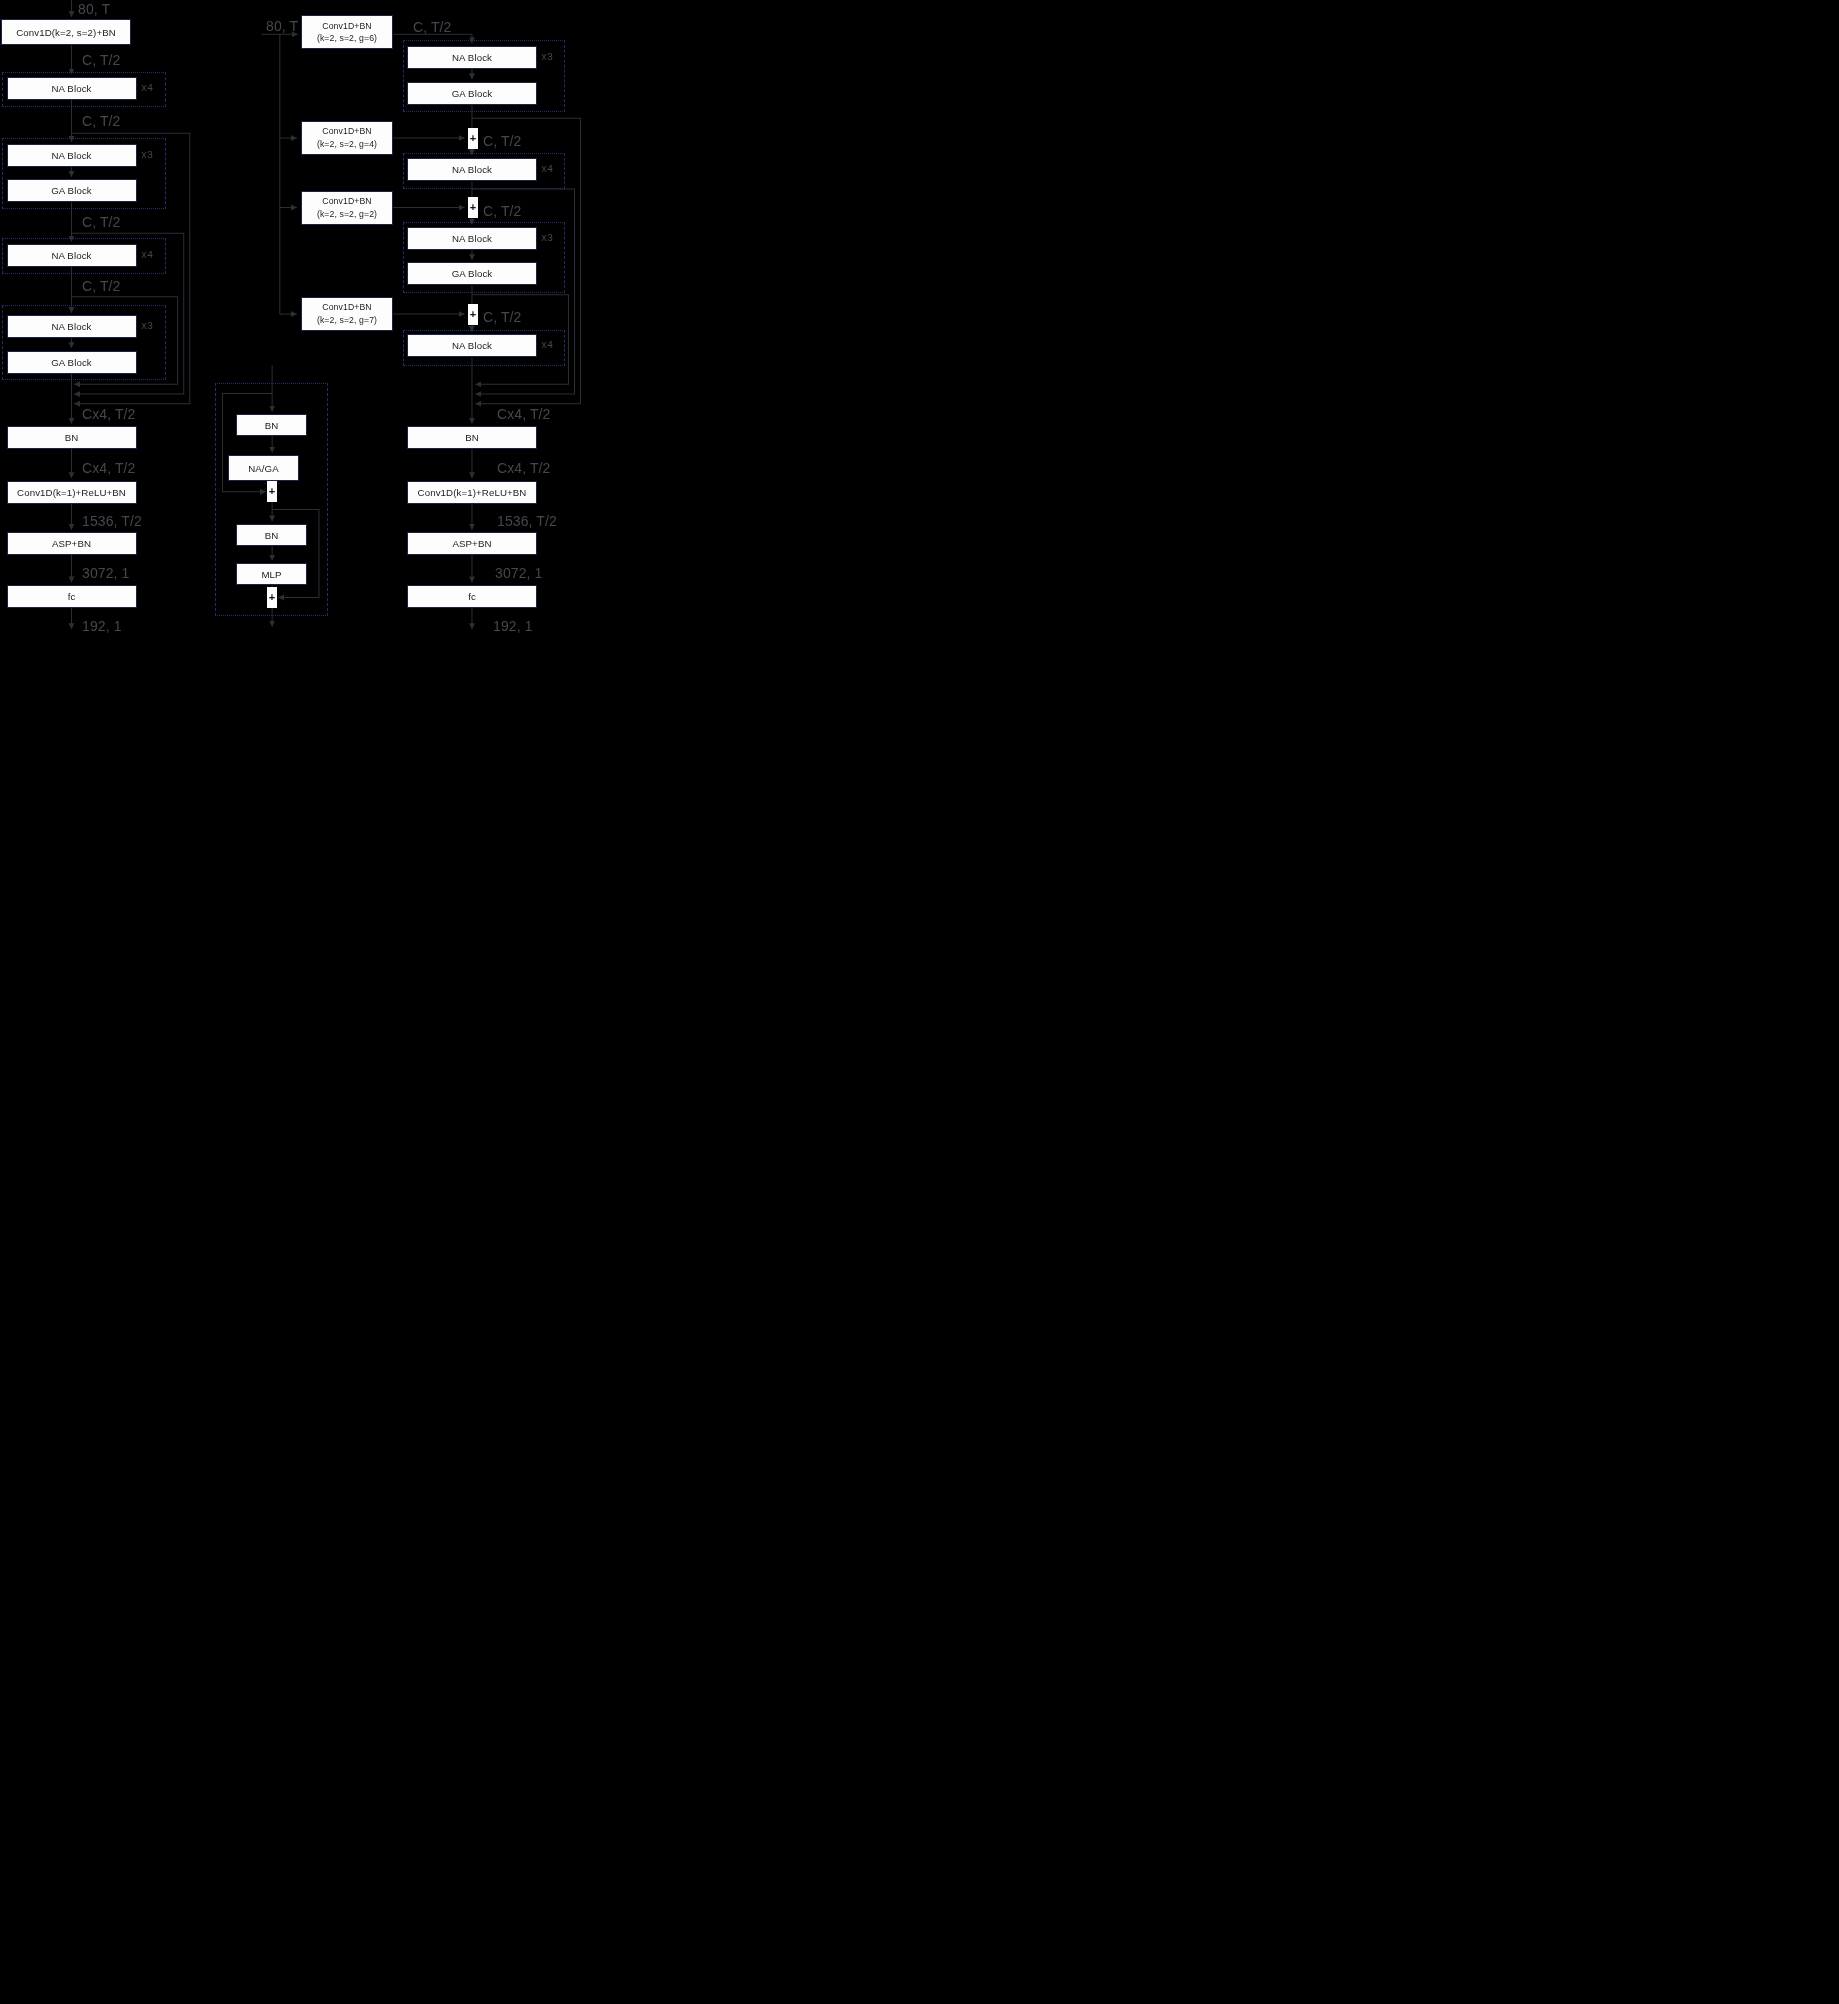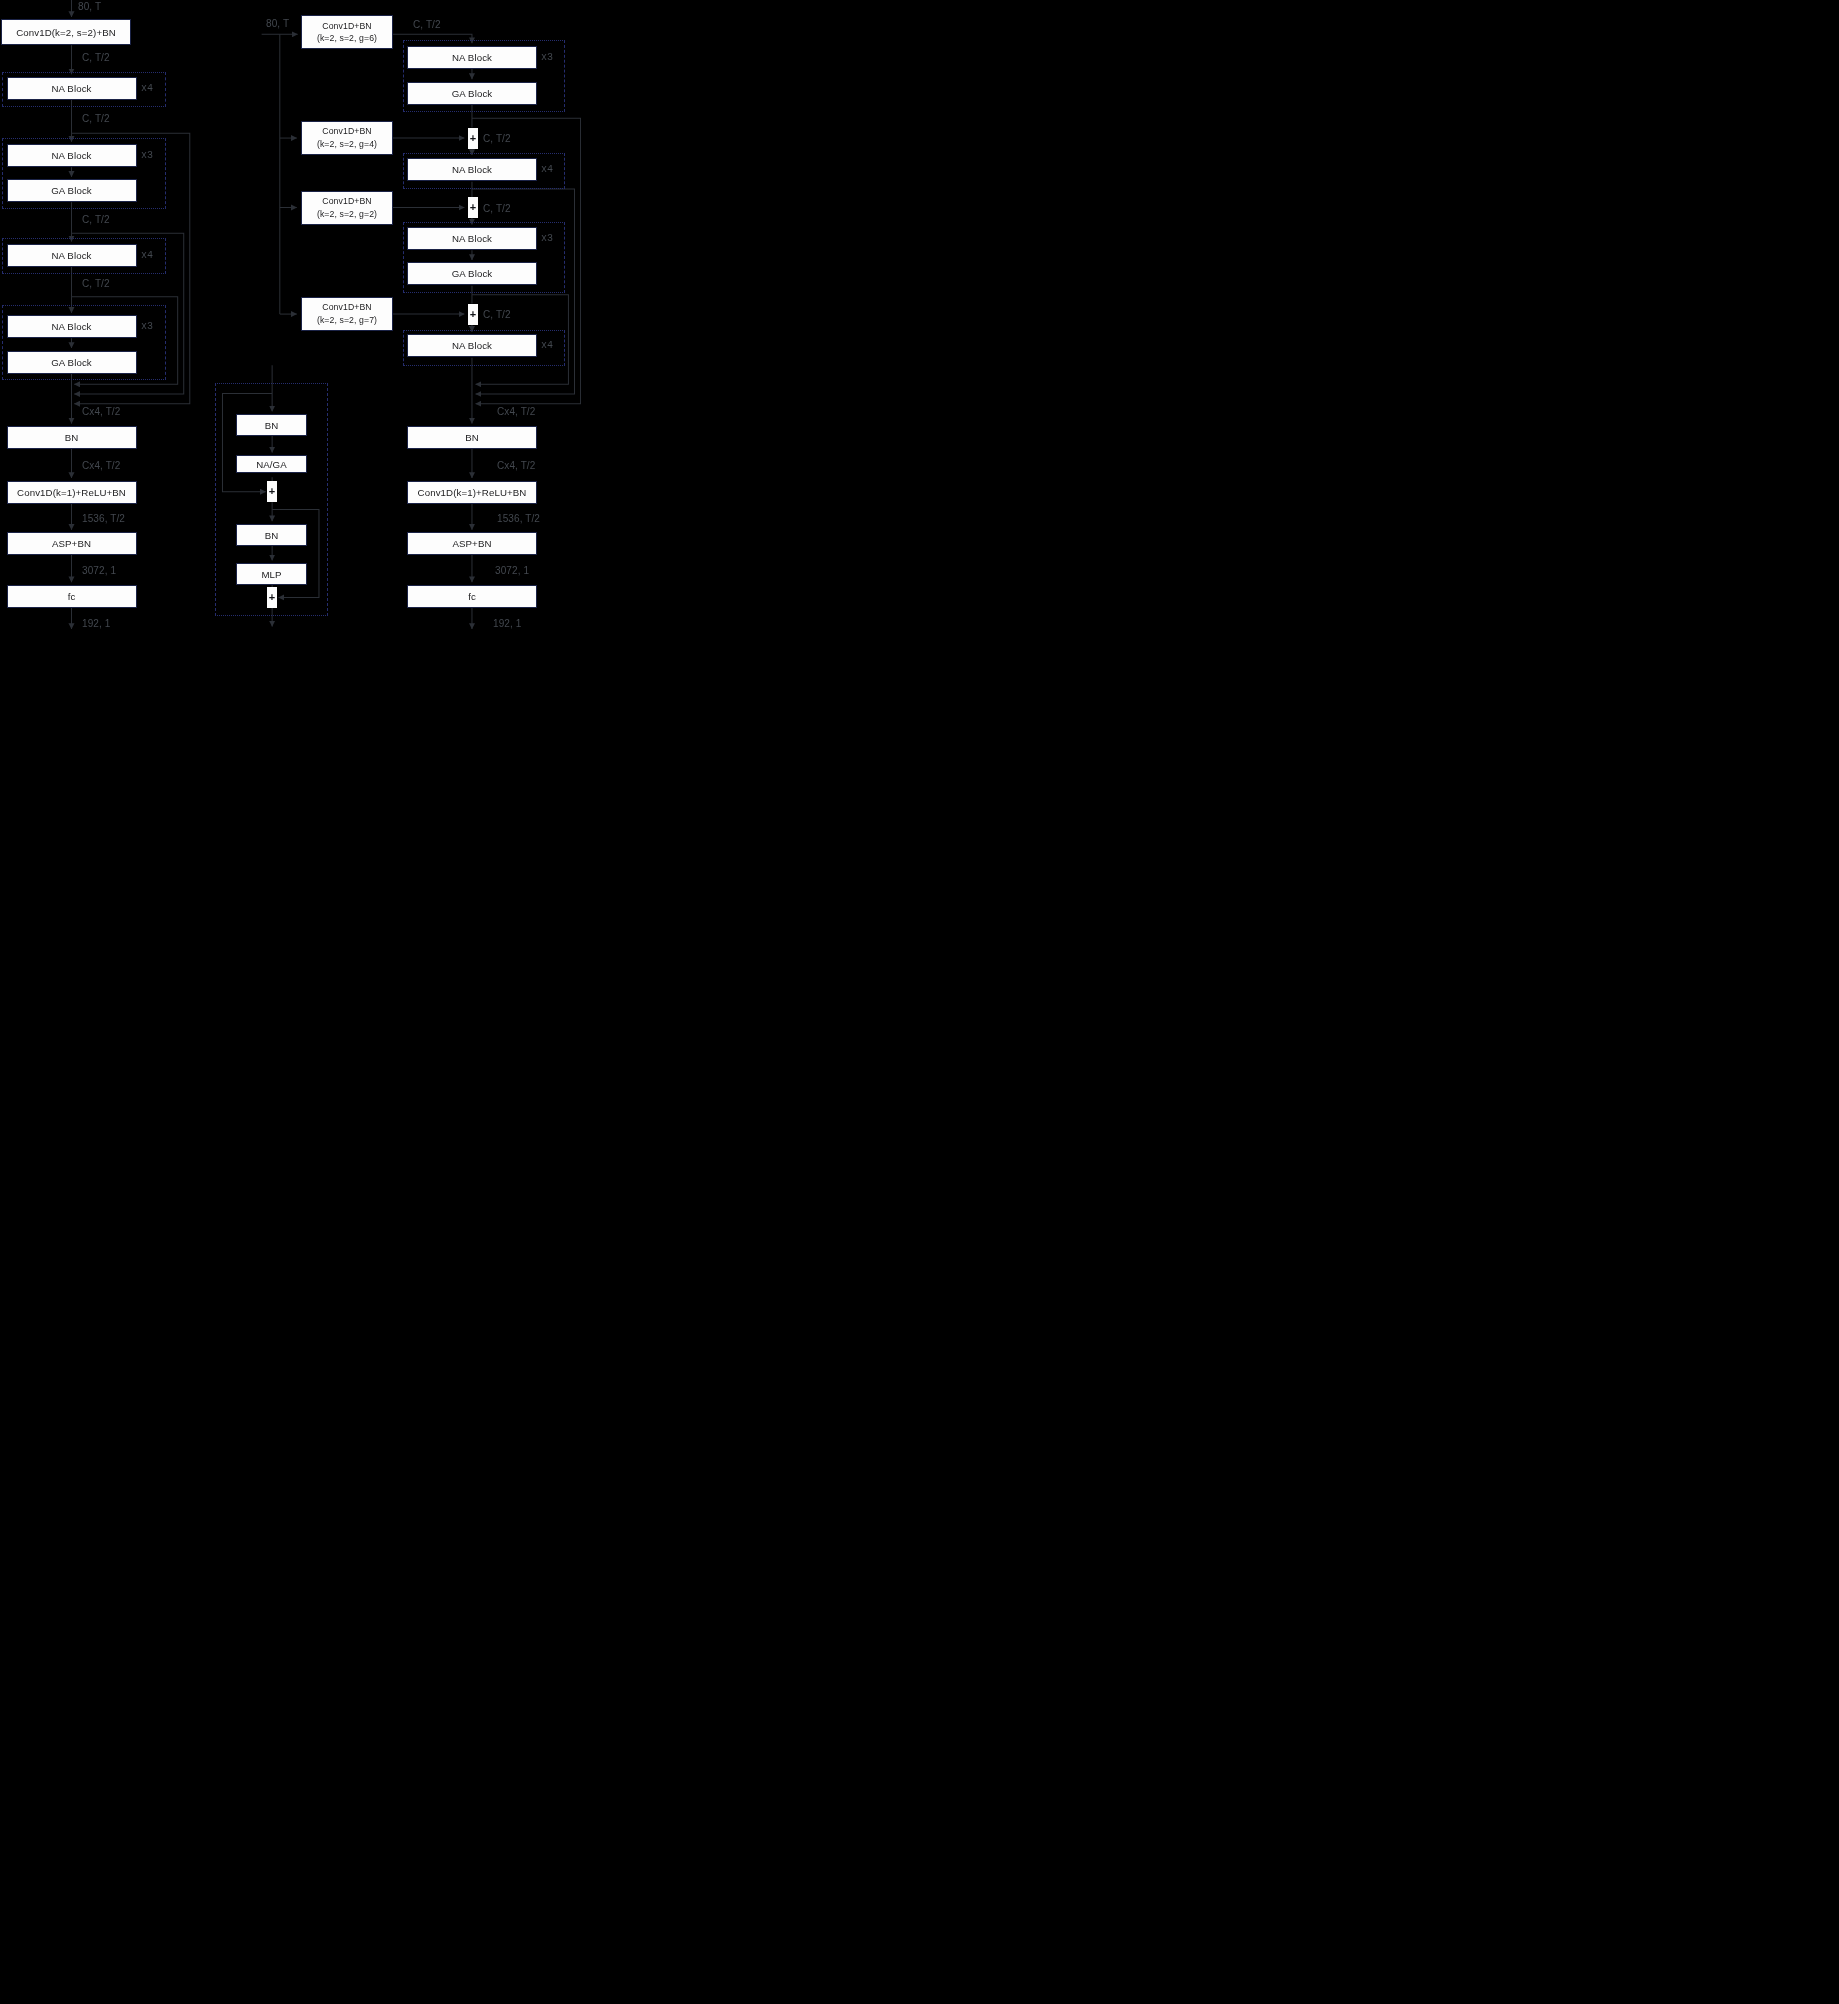--- a/index.html
+++ b/index.html
@@ -14,21 +14,21 @@
     display:flex;align-items:center;justify-content:center;
     color:#1c1c1e;font-size:9.7px;letter-spacing:0.1px;
   }
   .gbox{flex-direction:column;line-height:1.45;font-size:8.7px;align-items:center;}
   .dashed{
     position:absolute;box-sizing:border-box;background:transparent;
     border:1px dashed #252d6e;
     border-top-style:dotted;border-bottom-style:dotted;
   }
   .dim{
-    position:absolute;color:#43484f;font-size:10px;letter-spacing:0.1px;white-space:nowrap;
+    position:absolute;color:#43484f;font-size:14px;letter-spacing:0.1px;white-space:nowrap;
   }
   .mult{
     position:absolute;color:#43484f;font-size:10px;white-space:nowrap;font-family:Liberation Mono, monospace;
   }
   .plus{
     position:absolute;box-sizing:border-box;background:#fdfdfd;
     display:flex;align-items:center;justify-content:center;
     color:#131418;font-size:11px;font-weight:600;line-height:1;
   }
 </style>
@@ -131,21 +131,21 @@
   <div class="dim" style="left:82px;top:460px">Cx4, T/2</div>
   <div class="box" style="left:6.5px;top:481px;width:130px;height:23px">Conv1D(k=1)+ReLU+BN</div>
   <div class="dim" style="left:82px;top:513px">1536, T/2</div>
   <div class="box" style="left:6.5px;top:532px;width:130px;height:23px">ASP+BN</div>
   <div class="dim" style="left:82px;top:565px">3072, 1</div>
   <div class="box" style="left:6.5px;top:585px;width:130px;height:23px">fc</div>
   <div class="dim" style="left:82px;top:618px">192, 1</div>
 
   <div class="dashed" style="left:215px;top:383px;width:113px;height:233px"></div>
   <div class="box" style="left:236px;top:414px;width:71px;height:22px">BN</div>
-  <div class="box" style="left:236px;top:455px;width:71px;height:18px">NA/GA</div>
+  <div class="box" style="left:228px;top:455px;width:71px;height:26px">NA/GA</div>
   <div class="plus" style="left:267px;top:481px;width:9.7px;height:21px">+</div>
   <div class="box" style="left:236px;top:524px;width:71px;height:22px">BN</div>
   <div class="box" style="left:236px;top:563px;width:71px;height:22px">MLP</div>
   <div class="plus" style="left:267px;top:587px;width:9.7px;height:21px">+</div>
 
   <div class="dashed" style="left:403px;top:40px;width:162px;height:72px"></div>
   <div class="dashed" style="left:403px;top:153px;width:162px;height:36px"></div>
   <div class="dashed" style="left:403px;top:222px;width:162px;height:71px"></div>
   <div class="dashed" style="left:403px;top:330px;width:162px;height:36px"></div>
 

